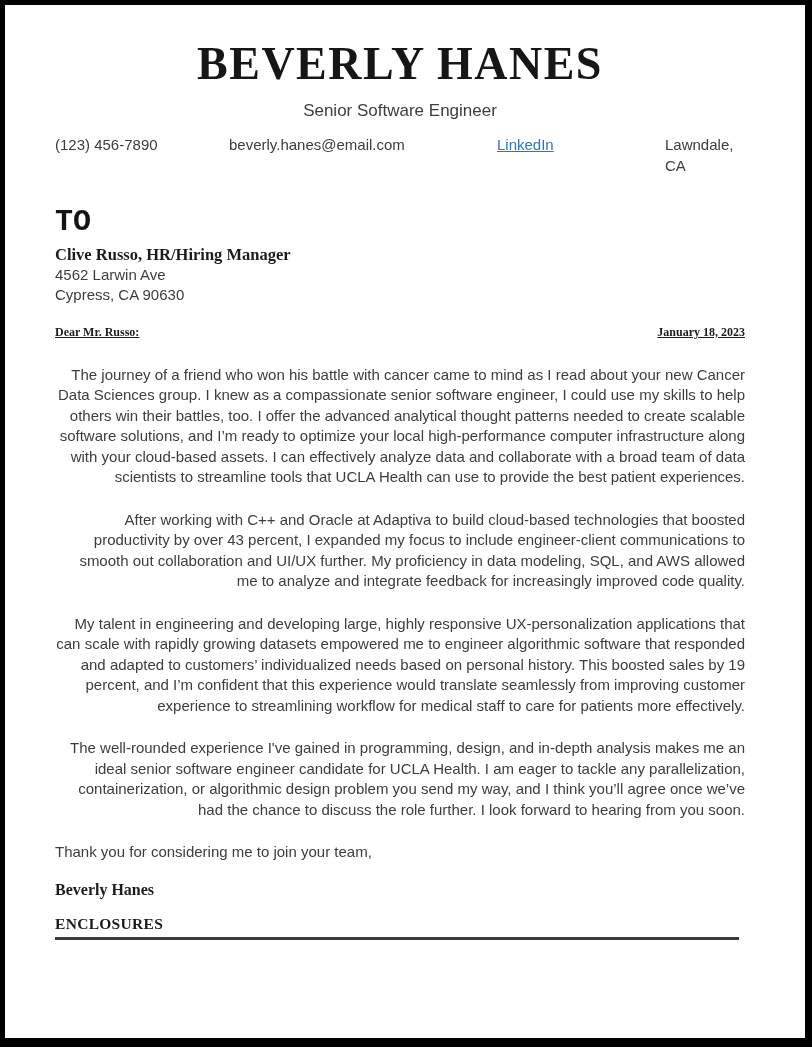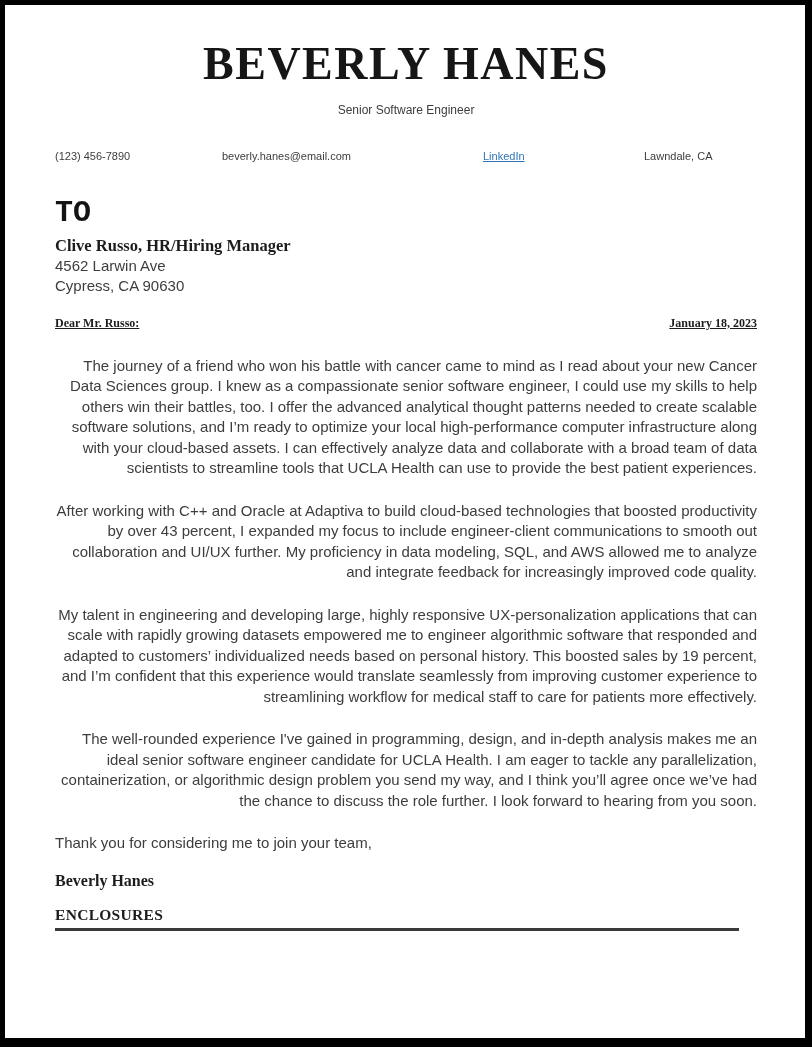--- a/index.html
+++ b/index.html
@@ -13,49 +13,50 @@
     border-style: solid;
     border-color: #000000;
     border-width: 5px 7px 9px 5px;
     overflow: hidden;
     font-family: "Liberation Sans", "DejaVu Sans", sans-serif;
     color: #3d3d3d;
   }
 
   .content {
     box-sizing: border-box;
-    padding: 30px 48px 0 50px;
+    padding: 30px 60px 0 50px;
   }
 
   .name {
     font-family: "Liberation Serif", "DejaVu Serif", serif;
     font-weight: 700;
     font-size: 46px;
     line-height: 1.25;
     letter-spacing: 1.5px;
     text-align: center;
     color: #161616;
     margin: 0;
   }
 
   .job-title {
     text-align: center;
-    font-size: 12px;
+    font-size: 17px;
     line-height: 23px;
     color: #3d3d3d;
     margin-top: 6px;
   }
 
   .contact-row {
     display: grid;
     grid-template-columns: 167px 261px 161px 1fr;
-    margin-top: 24px;
-    font-size: 11px;
+    margin-top: 12px;
+    font-size: 15px;
     line-height: 21px;
     color: #3d3d3d;
+    gap: 7px;
   }
 
   .contact-row a {
     color: #3076b5;
     text-decoration: underline;
     cursor: pointer;
   }
 
   .to-heading {
     font-family: Liberation Mono, monospace;

